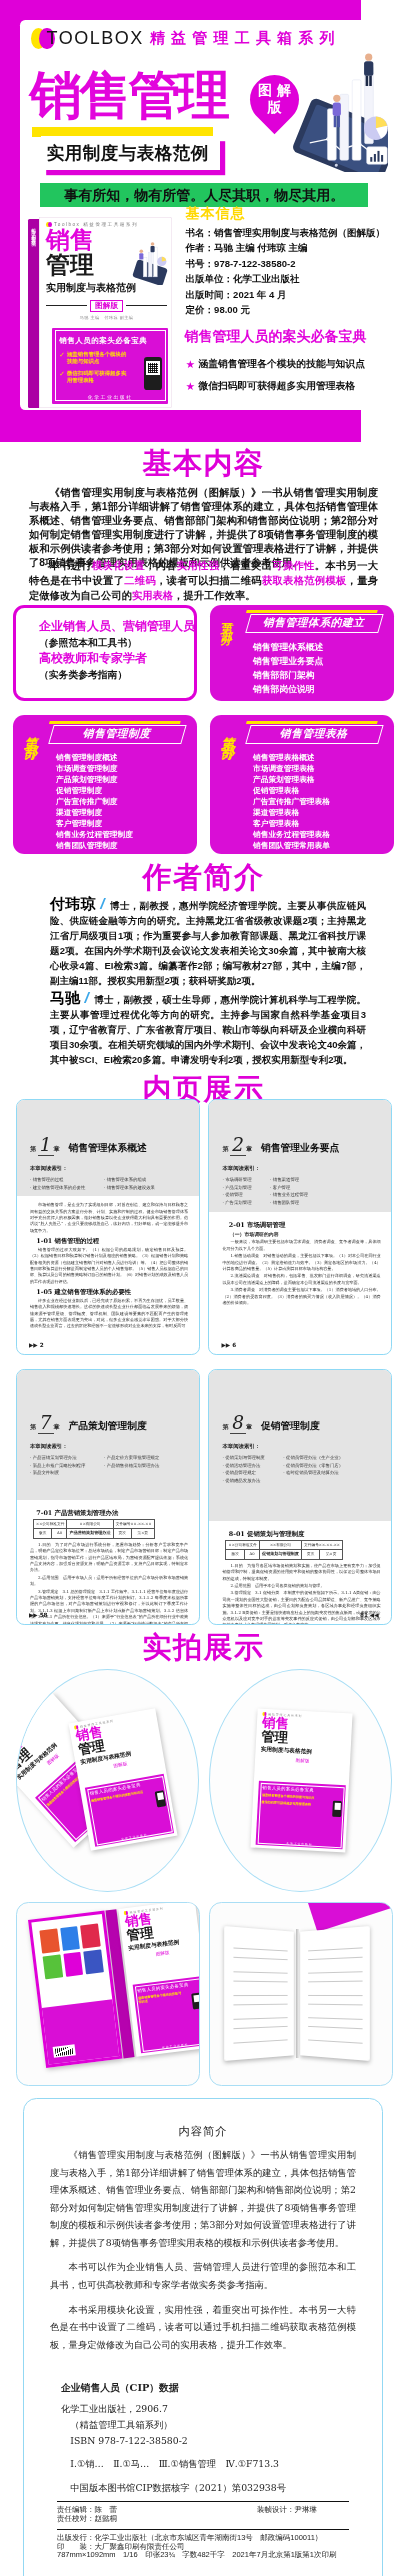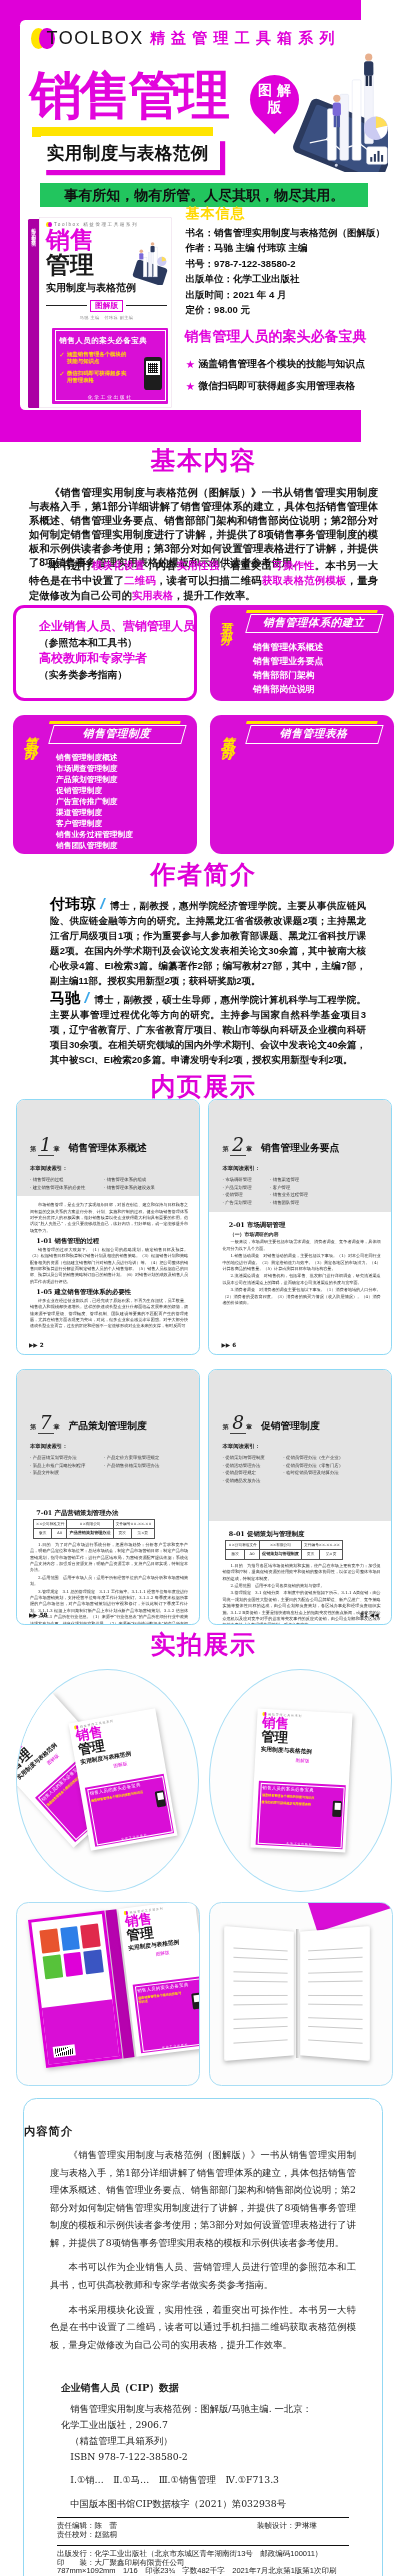--- a/index.html
+++ b/index.html
@@ -50,21 +50,21 @@
 .bc-pub{position:absolute;bottom:3.1px;left:0;right:0;text-align:center;color:#fff;font-size:4.9px;letter-spacing:1.5px}
 
 .info-h{position:absolute;top:185px;left:166px;font-size:14px;font-weight:900;color:#FFD800;letter-spacing:1px}
 .info-lines{position:absolute;top:205px;left:166px;width:202px}
 .info-lines div{font-size:9.5px;font-weight:bold;color:#111;line-height:15.5px;white-space:nowrap}
 .slogan{position:absolute;top:308px;left:165px;width:204px;font-family:"DejaVu Serif",serif;font-weight:bold;font-size:14px;color:#E205DC;white-space:nowrap}
 .bullet{position:absolute;left:166px;display:flex;align-items:center}
 .bullet .star{color:#DF00D8;font-size:10.8px;margin-right:3.1px}
 .bullet .bt{font-size:9.8px;font-weight:bold;color:#111;white-space:nowrap}
 
-.sec-h{position:absolute;left:0;width:407px;text-align:center;font-size:25px;font-weight:900;color:#DF00D8;letter-spacing:1.5px}
+.sec-h{position:absolute;left:0;width:407px;text-align:center;font-size:29px;font-weight:900;color:#DF00D8;letter-spacing:1.5px}
 
 .para{position:absolute;left:29px;width:349px;font-size:10.3px;font-weight:bold;color:#151515;line-height:14px;text-align:justify;text-indent:2em}
 .para .em{color:#DF00D8;font-family:"DejaVu Serif",serif}
 
 .aud-box{position:absolute;top:605px;left:13px;width:184px;height:96px;background:#fff;border:3.1px solid #DF00D8;border-radius:11.3px;padding:10.3px 5.2px 0 23px}
 .aud-m{color:#E205DC;font-size:12px;font-weight:900;line-height:16.5px;white-space:nowrap}
 .aud-s{color:#111;font-family:"DejaVu Serif",serif;font-weight:bold;font-size:9.8px;line-height:15.5px}
 .pbox{position:absolute;background:#D90ED6;border-radius:11.3px}
 .plabel{position:absolute;left:8.2px;top:11.3px;writing-mode:vertical-rl;color:#FFE400;font-family:"DejaVu Serif",serif;font-style:italic;font-weight:bold;font-size:13px;letter-spacing:3.6px}
 .phead{position:absolute;left:38px;right:13.4px;height:18.5px;border:1.5px solid #fff;transform:skewX(-16deg);display:flex;align-items:center;justify-content:center;color:#fff;font-weight:bold;font-size:10.8px;letter-spacing:0.5px}
@@ -129,21 +129,21 @@
 .spine2{position:absolute;width:11.3px;height:149px;background:#B602AE;box-shadow:1px 2.1px 4.1px rgba(0,0,0,.2)}
 .openbook{position:absolute;width:155px;height:144px}
 .pageL,.pageR{position:absolute;top:10.3px;width:73px;height:129px;background:#fff;box-shadow:0 1.5px 4.6px rgba(0,0,0,.28)}
 .pageL{left:0;transform:perspective(258px) rotateY(18deg);border-radius:2.1px 0 0 2.1px}
 .pageR{left:73px;transform:perspective(258px) rotateY(-18deg);border-radius:0 2.1px 2.1px 0}
 .pglines{position:absolute;inset:11.3px 7.2px 12.4px 9.3px;background:repeating-linear-gradient(#c9c9c9 0 0.5px,transparent 0.5px 4.6px)}
 .gutter{position:absolute;left:72px;top:10.3px;width:2.6px;height:129px;background:linear-gradient(90deg,#bbb,#eee)}
 .peek{position:absolute;top:-18.5px;right:5.2px;width:77px;height:36px;background:#D90ED6;transform:rotate(-18deg)}
 
 .bm{position:absolute;top:2098px;left:23px;width:360px;height:502px;border:1px solid #93D8F3;border-radius:13.4px;background:#fff;font-family:"DejaVu Serif",serif;color:#222}
-.bm-title{font-weight:bold;font-size:11.3px;margin-top:25px;letter-spacing:1px}
+.bm-title{text-align:center;font-weight:normal;font-size:11.3px;margin-top:25px;letter-spacing:1px}
 .bm-para{margin:7.2px 26px 0 26px;font-size:9.3px;line-height:17.5px;text-indent:2em;text-align:justify}
 .cip{margin:27px 0 0 37px;font-size:9.3px;line-height:16px}
 .cip .b{font-weight:bold;font-size:9.8px;margin-bottom:5.2px}
 .cip .i1{text-indent:1em}
 .cip .gap{margin-top:7.2px}
 .bm hr{border:none;border-top:1px solid #111;margin:5.2px 33px 4.1px}
 .cr{position:relative;margin:0 33px;font-family:"Liberation Sans",sans-serif;font-size:7.5px;color:#1c1c1c;line-height:8.5px;height:8.8px;white-space:nowrap}
 .cr .cr-r{position:absolute;left:200px;top:0}
 </style>
 </head>
@@ -315,20 +315,31 @@
         <div>广告宣传推广制度</div>
         <div>渠道管理制度</div>
         <div>客户管理制度</div>
         <div>销售业务过程管理制度</div>
         <div>销售团队管理制度</div>
       </div>
   </div>
   <div class="pbox r2" style="top:715px;left:210px;width:184px;height:139px">
     <div class="plabel">第三部分</div>
     <div class="phead">销售管理表格</div>
+    <div class="pitems">
+        <div>销售管理表格概述</div>
+        <div>市场调查管理表格</div>
+        <div>产品策划管理表格</div>
+        <div>促销管理表格</div>
+        <div>广告宣传推广管理表格</div>
+        <div>渠道管理表格</div>
+        <div>客户管理表格</div>
+        <div>销售业务过程管理表格</div>
+        <div>销售团队管理常用表单</div>
+      </div>
   </div>
 
   <div class="sec-h" style="top:858px">作者简介</div>
   <p class="bio" style="top:896px">
     <span class="aname">付玮琼</span><span class="slash">/</span><span>博士，副教授，惠州学院经济管理学院。主要从事供应链风险、供应链金融等方向的研究。主持黑龙江省省级教改课题2项；主持黑龙江省厅局级项目1项；作为重要参与人参加教育部课题、黑龙江省科技厅课题2项。在国内外学术期刊及会议论文发表相关论文30余篇，其中被南大核心收录4篇、EI检索3篇。编纂著作2部；编写教材27部，其中，主编7部，副主编11部。授权实用新型2项；获科研奖励2项。</span>
   </p>
   <p class="bio" style="top:990px">
     <span class="aname">马驰</span><span class="slash">/</span><span>博士，副教授，硕士生导师，惠州学院计算机科学与工程学院。主要从事管理过程优化等方向的研究。主持参与国家自然科学基金项目3项，辽宁省教育厅、广东省教育厅项目、鞍山市等纵向科研及企业横向科研项目30余项。在相关研究领域的国内外学术期刊、会议中发表论文40余篇，其中被SCI、EI检索20多篇。申请发明专利2项，授权实用新型专利2项。</span>
   </p>
 
@@ -599,21 +610,20 @@
     </div>
   </div>
 
   <div class="bm">
     <div class="bm-title">内容简介</div>
     <div class="bm-para">《销售管理实用制度与表格范例（图解版）》一书从销售管理实用制度与表格入手，第1部分详细讲解了销售管理体系的建立，具体包括销售管理体系概述、销售管理业务要点、销售部部门架构和销售部岗位说明；第2部分对如何制定销售管理实用制度进行了讲解，并提供了8项销售事务管理制度的模板和示例供读者参考使用；第3部分对如何设置管理表格进行了讲解，并提供了8项销售事务管理实用表格的模板和示例供读者参考使用。</div>
     <div class="bm-para">本书可以作为企业销售人员、营销管理人员进行管理的参照范本和工具书，也可供高校教师和专家学者做实务类参考指南。</div>
     <div class="bm-para">本书采用模块化设置，实用性强，着重突出可操作性。本书另一大特色是在书中设置了二维码，读者可以通过手机扫描二维码获取表格范例模板，量身定做修改为自己公司的实用表格，提升工作效率。</div>
     <div class="cip">
       <div class="b">企业销售人员（CIP）数据</div>
-      <div class="i1">销售管理实用制度与表格范例：图解版/马驰主编.  一北京：</div>
       <div>化学工业出版社，2906.7</div>
       <div class="i1">（精益管理工具箱系列）</div>
       <div class="i1">ISBN 978-7-122-38580-2</div>
       <div class="i1 gap">Ⅰ.①销…　Ⅱ.①马…　Ⅲ.①销售管理　Ⅳ.①F713.3</div>
       <div class="i1 gap">中国版本图书馆CIP数据核字（2021）第032938号</div>
     </div>
     <hr>
     <div class="cr"><span>责任编辑：陈　蕾</span><span class="cr-r">装帧设计：尹琳琳</span></div>
     <div class="cr"><span>责任校对：赵懿桐</span></div>
     <hr>

